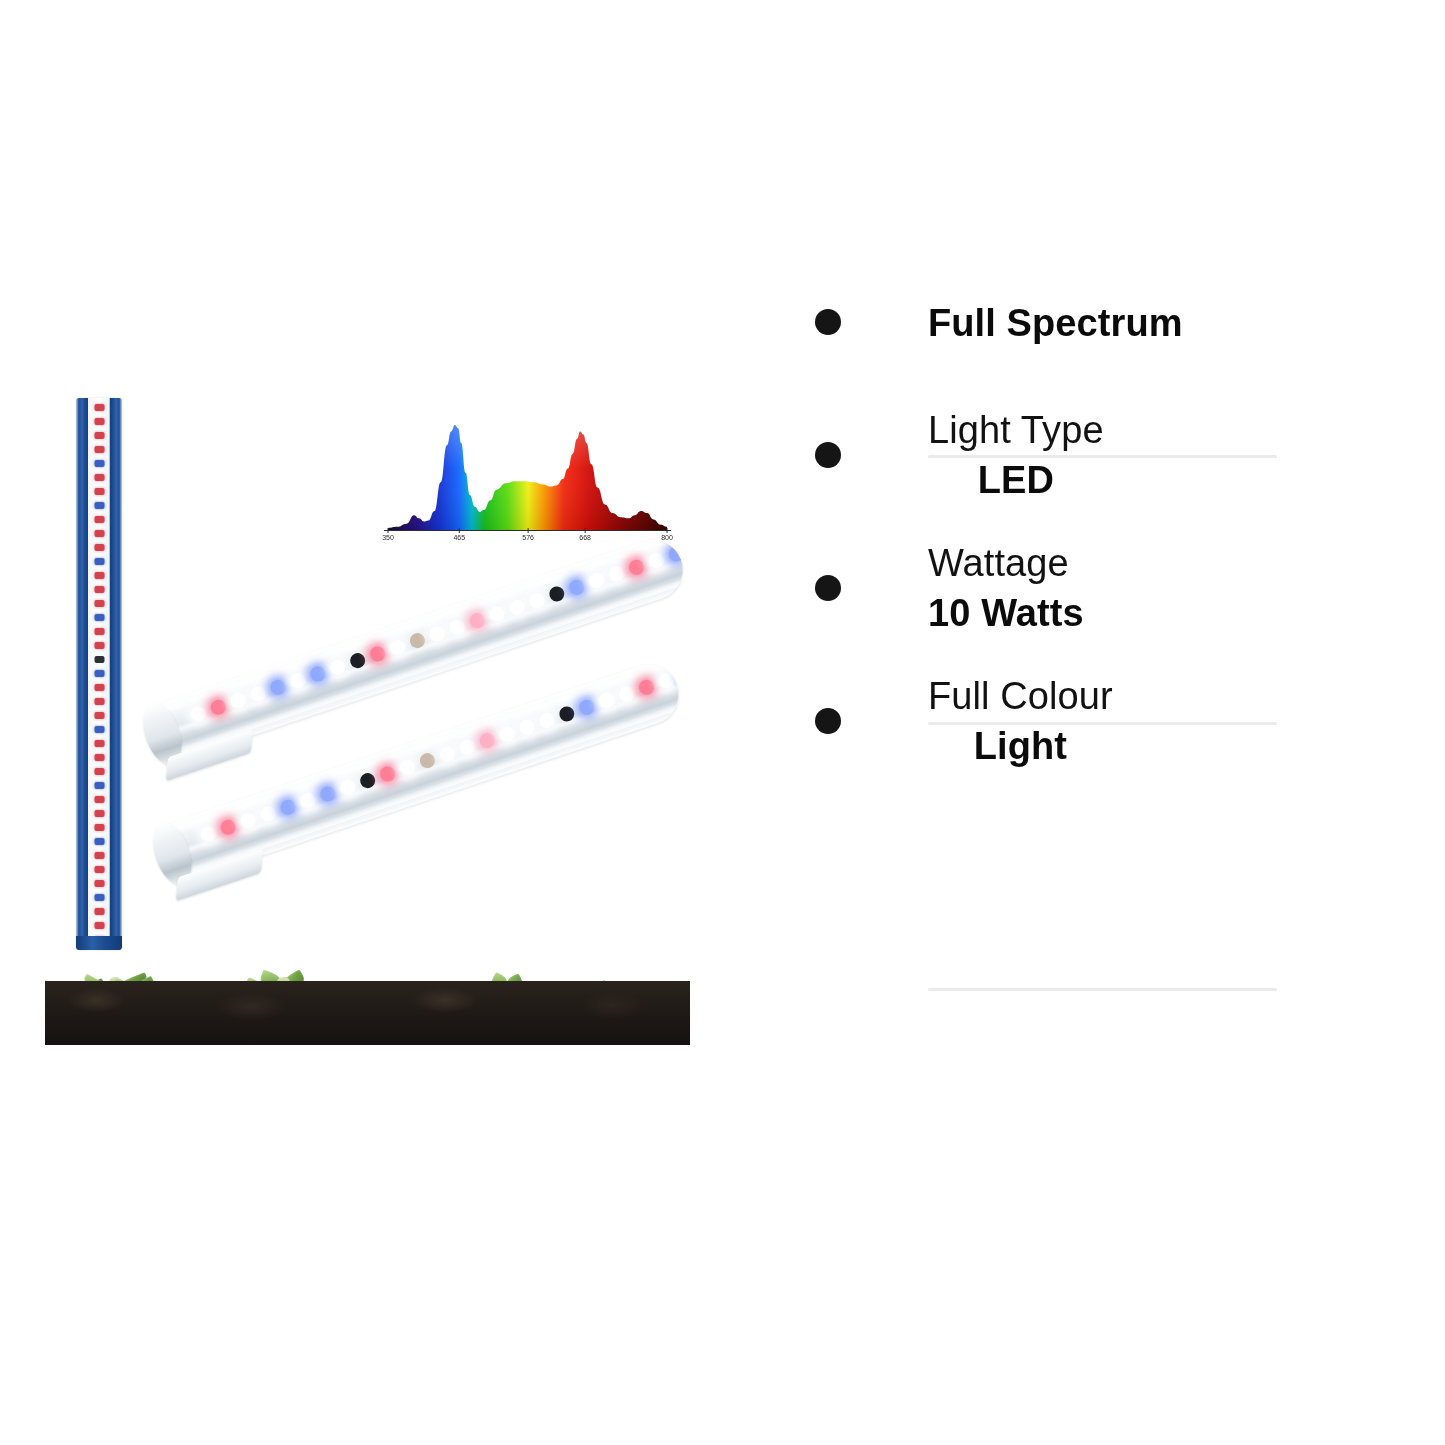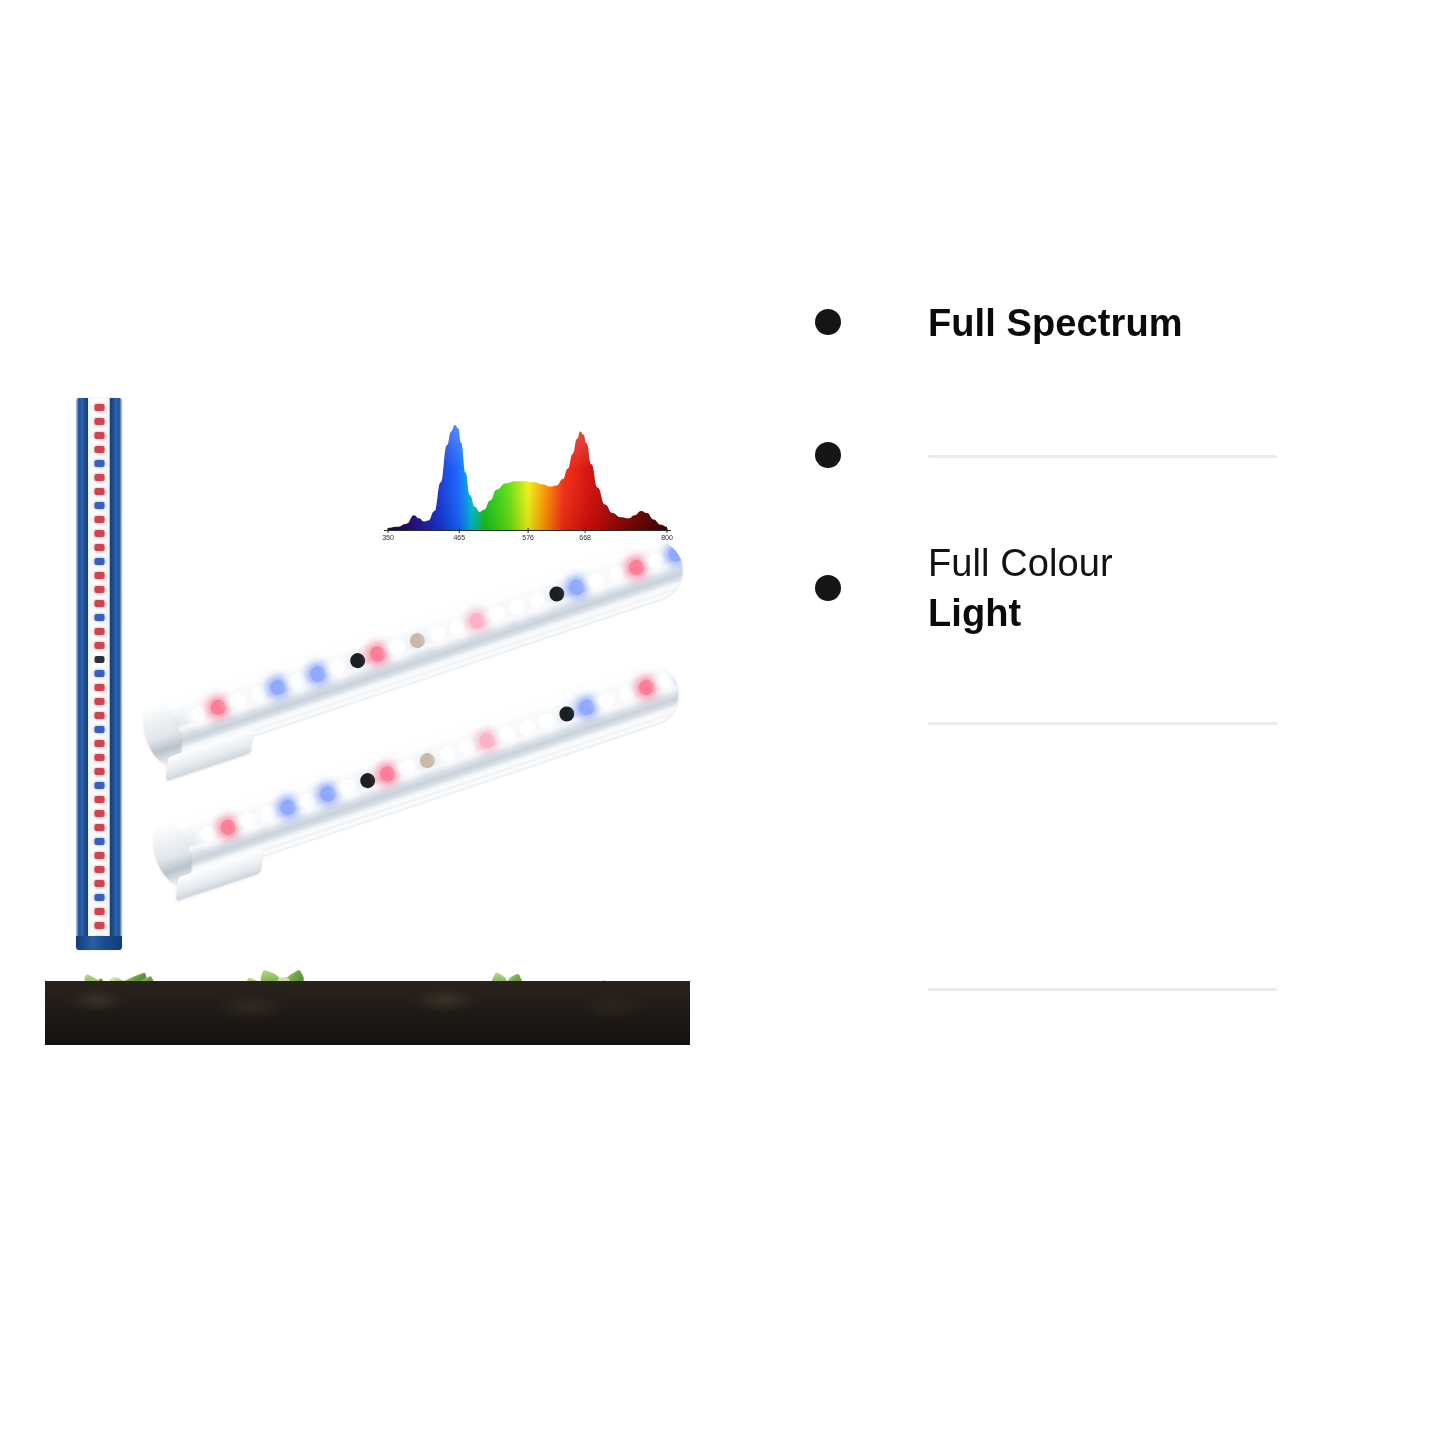--- a/index.html
+++ b/index.html
@@ -274,20 +274,21 @@
     line-height: 1.24;
     letter-spacing: 0.1px;
   }
   .spec-value {
     font-size: 38px;
     font-weight: 700;
     color: #0b0b0b;
     line-height: 1.24;
     letter-spacing: 0.1px;
     margin-top: 2px;
+    text-align: center;
   }
   .divider {
     position: absolute;
     left: 138px;
     width: 349px;
     height: 3px;
     background: #ebebeb;
     border-radius: 2px;
   }
   .div-1 { top: 200px; }
@@ -600,22 +601,33 @@
 
     <div class="spec-row">
       <span class="bullet"></span>
       <div class="spec-text">
         <div class="spec-value">Full Spectrum</div>
       </div>
     </div>
 
     <div class="spec-row">
       <span class="bullet"></span>
-    </div>
-
+      <div class="spec-text">
+        <div class="spec-label">Light Type</div>
+        <div class="spec-value">LED</div>
+      </div>
+    </div>
+
+    <div class="spec-row">
+      <span class="bullet"></span>
+      <div class="spec-text">
+        <div class="spec-label">Wattage</div>
+        <div class="spec-value">10 Watts</div>
+      </div>
+    </div>
 
     <div class="spec-row">
       <span class="bullet"></span>
       <div class="spec-text">
         <div class="spec-label">Full Colour</div>
         <div class="spec-value">Light</div>
       </div>
     </div>
   </div>
 

